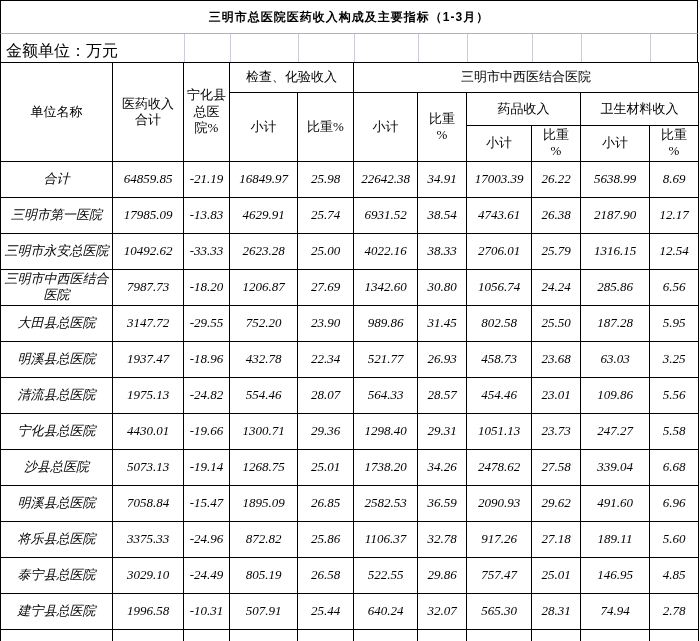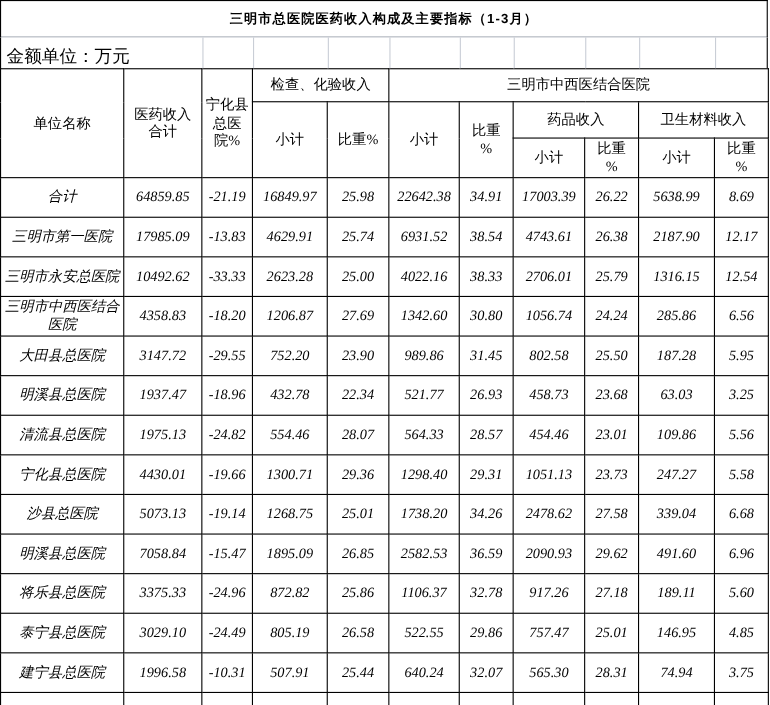--- a/index.html
+++ b/index.html
@@ -148,21 +148,21 @@
           <td class="num">25.00</td>
           <td class="num">4022.16</td>
           <td class="num">38.33</td>
           <td class="num">2706.01</td>
           <td class="num">25.79</td>
           <td class="num">1316.15</td>
           <td class="num">12.54</td>
         </tr>
         <tr>
           <td class="name">三明市中西医结合医院</td>
-          <td class="num">4358.83</td>
+          <td class="num">7987.73</td>
           <td class="num">-18.20</td>
           <td class="num">1206.87</td>
           <td class="num">27.69</td>
           <td class="num">1342.60</td>
           <td class="num">30.80</td>
           <td class="num">1056.74</td>
           <td class="num">24.24</td>
           <td class="num">285.86</td>
           <td class="num">6.56</td>
         </tr>
@@ -274,21 +274,21 @@
           <td class="name">建宁县总医院</td>
           <td class="num">1996.58</td>
           <td class="num">-10.31</td>
           <td class="num">507.91</td>
           <td class="num">25.44</td>
           <td class="num">640.24</td>
           <td class="num">32.07</td>
           <td class="num">565.30</td>
           <td class="num">28.31</td>
           <td class="num">74.94</td>
-          <td class="num">3.75</td>
+          <td class="num">2.78</td>
         </tr>
       </tbody>
     <tbody>
       <tr class="partial">
         <td></td>
           <td></td>
         <td></td>
           <td></td>
         <td></td>
           <td></td>

